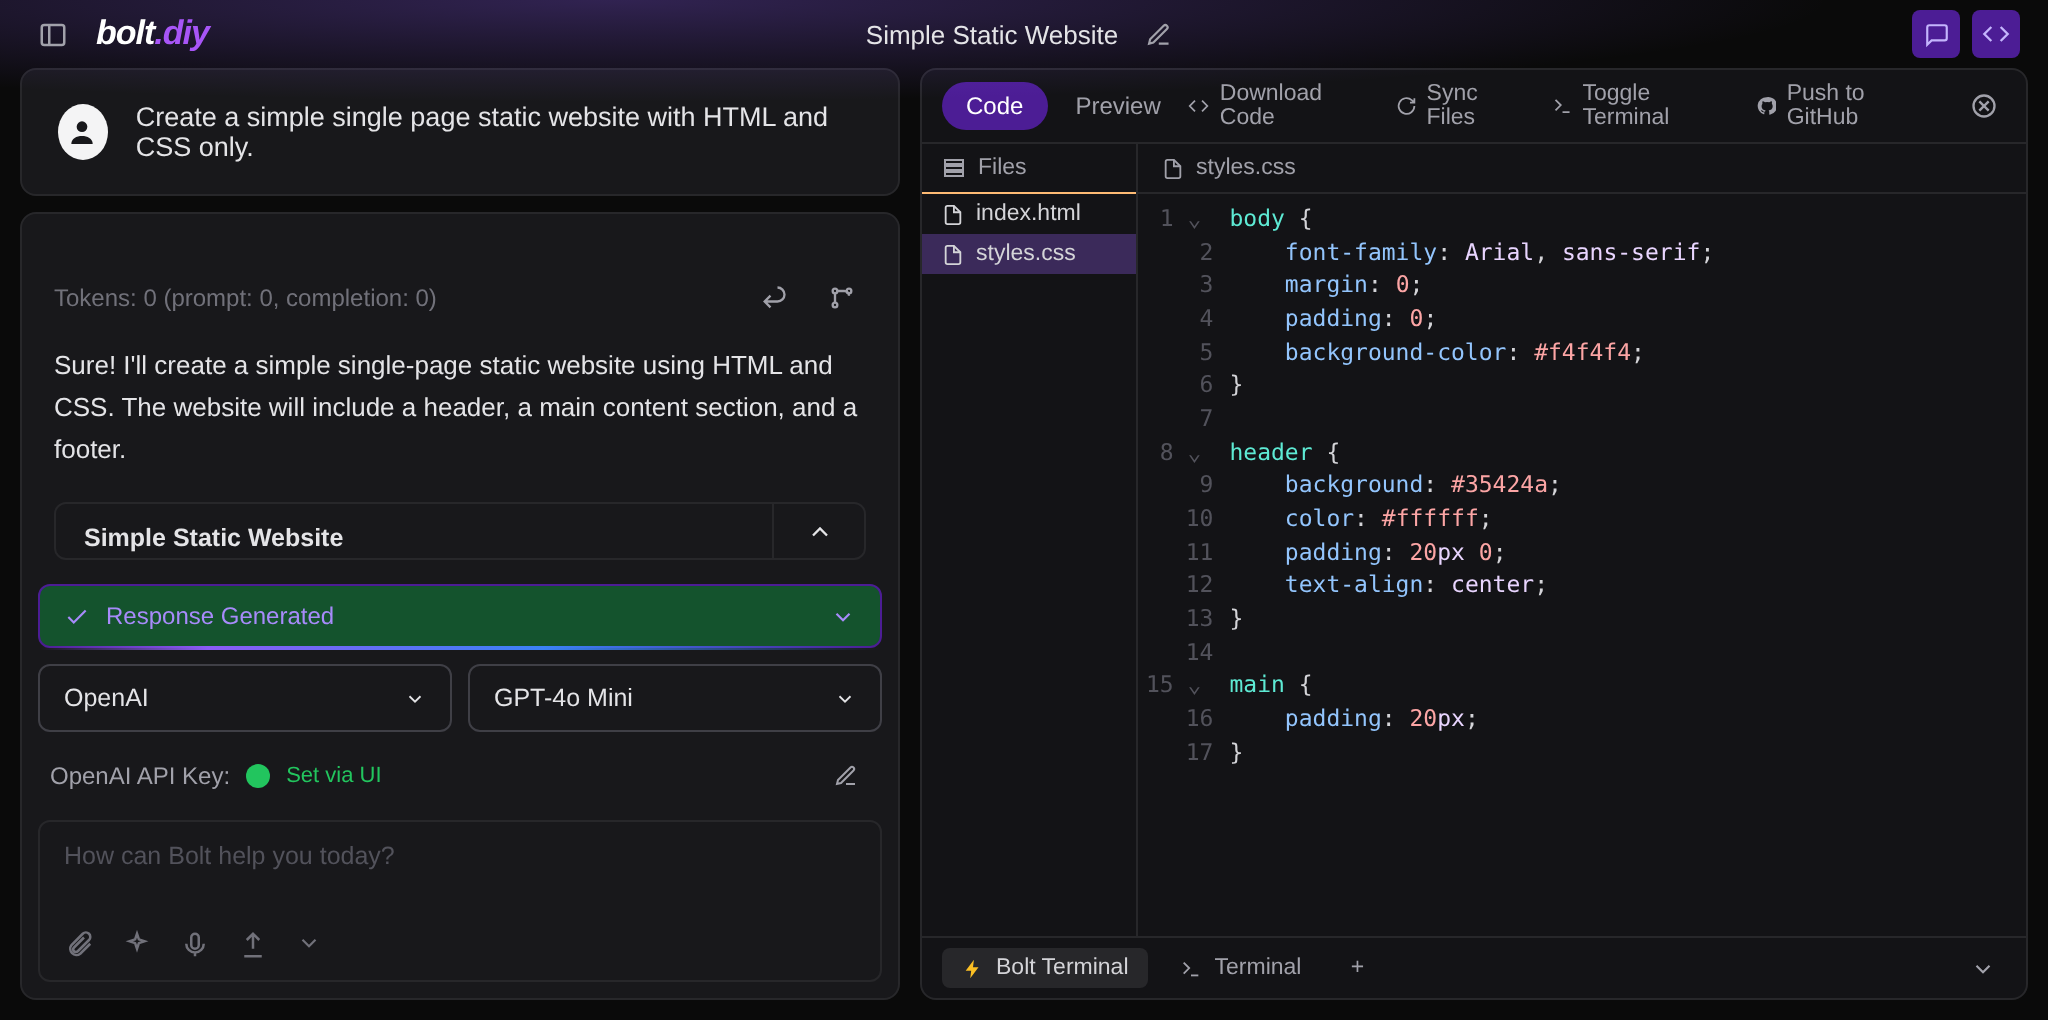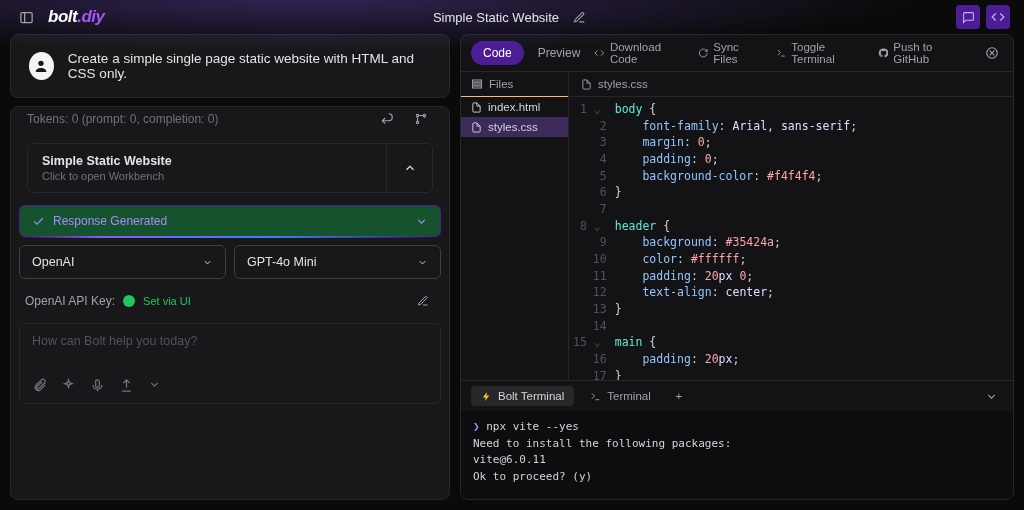--- a/index.html
+++ b/index.html
@@ -93,21 +93,21 @@
   border-radius: 8px;
   flex: 1;
   display: flex;
   flex-direction: column;
   overflow: hidden;
 }
 .tokens-row {
   display: flex;
   justify-content: space-between;
   align-items: center;
-  padding: 0 16px 8px 16px;
+  padding: 30px 16px 8px 16px;
   font-size: 12px;
   color: #71717a;
 }
 .tokens-actions { display: flex; gap: 10px; }
 .response-text {
   padding: 4px 16px 12px 16px;
   font-size: 13px;
   line-height: 1.6;
   color: #e4e4e7;
 }
@@ -371,20 +371,21 @@
           <span class="icon-btn">
             <svg width="14" height="14" viewBox="0 0 24 24" fill="none" stroke="currentColor" stroke-width="2">
                 <circle cx="6" cy="6" r="2"></circle>
                 <circle cx="6" cy="18" r="2"></circle>
                 <circle cx="18" cy="6" r="2"></circle>
                 <path d="M6 8v8M8 6h6a4 4 0 014 4"></path>
               </svg>
           </span>
         </div>
       </div>
+      <div class="response-text">Sure! I'll create a simple single-page static website using HTML and CSS. The website will include a header, a main content section, and a footer.</div>
 
       <div class="artifact-card">
         <div class="artifact-main">
           <div class="artifact-title">Simple Static Website</div>
           <div class="artifact-sub">Click to open Workbench</div>
         </div>
         <div class="artifact-toggle">
           <svg width="14" height="14" viewBox="0 0 24 24" fill="none" stroke="currentColor" stroke-width="2">
               <polyline points="18 15 12 9 6 15"></polyline>
             </svg>
@@ -578,20 +579,14 @@
           </svg>
         <span>Terminal</span>
       </div>
       <span class="icon-btn">+</span>
       <span style="margin-left:auto" class="icon-btn">
         <svg width="13" height="13" viewBox="0 0 24 24" fill="none" stroke="currentColor" stroke-width="2">
             <polyline points="6 9 12 15 18 9"></polyline>
           </svg>
       </span>
     </div>
-    <div class="terminal" id="terminal">
-        <div><span class="term-prompt">❯</span> npx vite --yes</div>
-        <div>Need to install the following packages:</div>
-        <div>vite@6.0.11</div>
-        <div>Ok to proceed? (y)</div>
-      </div>
   </div>
 </div>
 
 </body></html>

